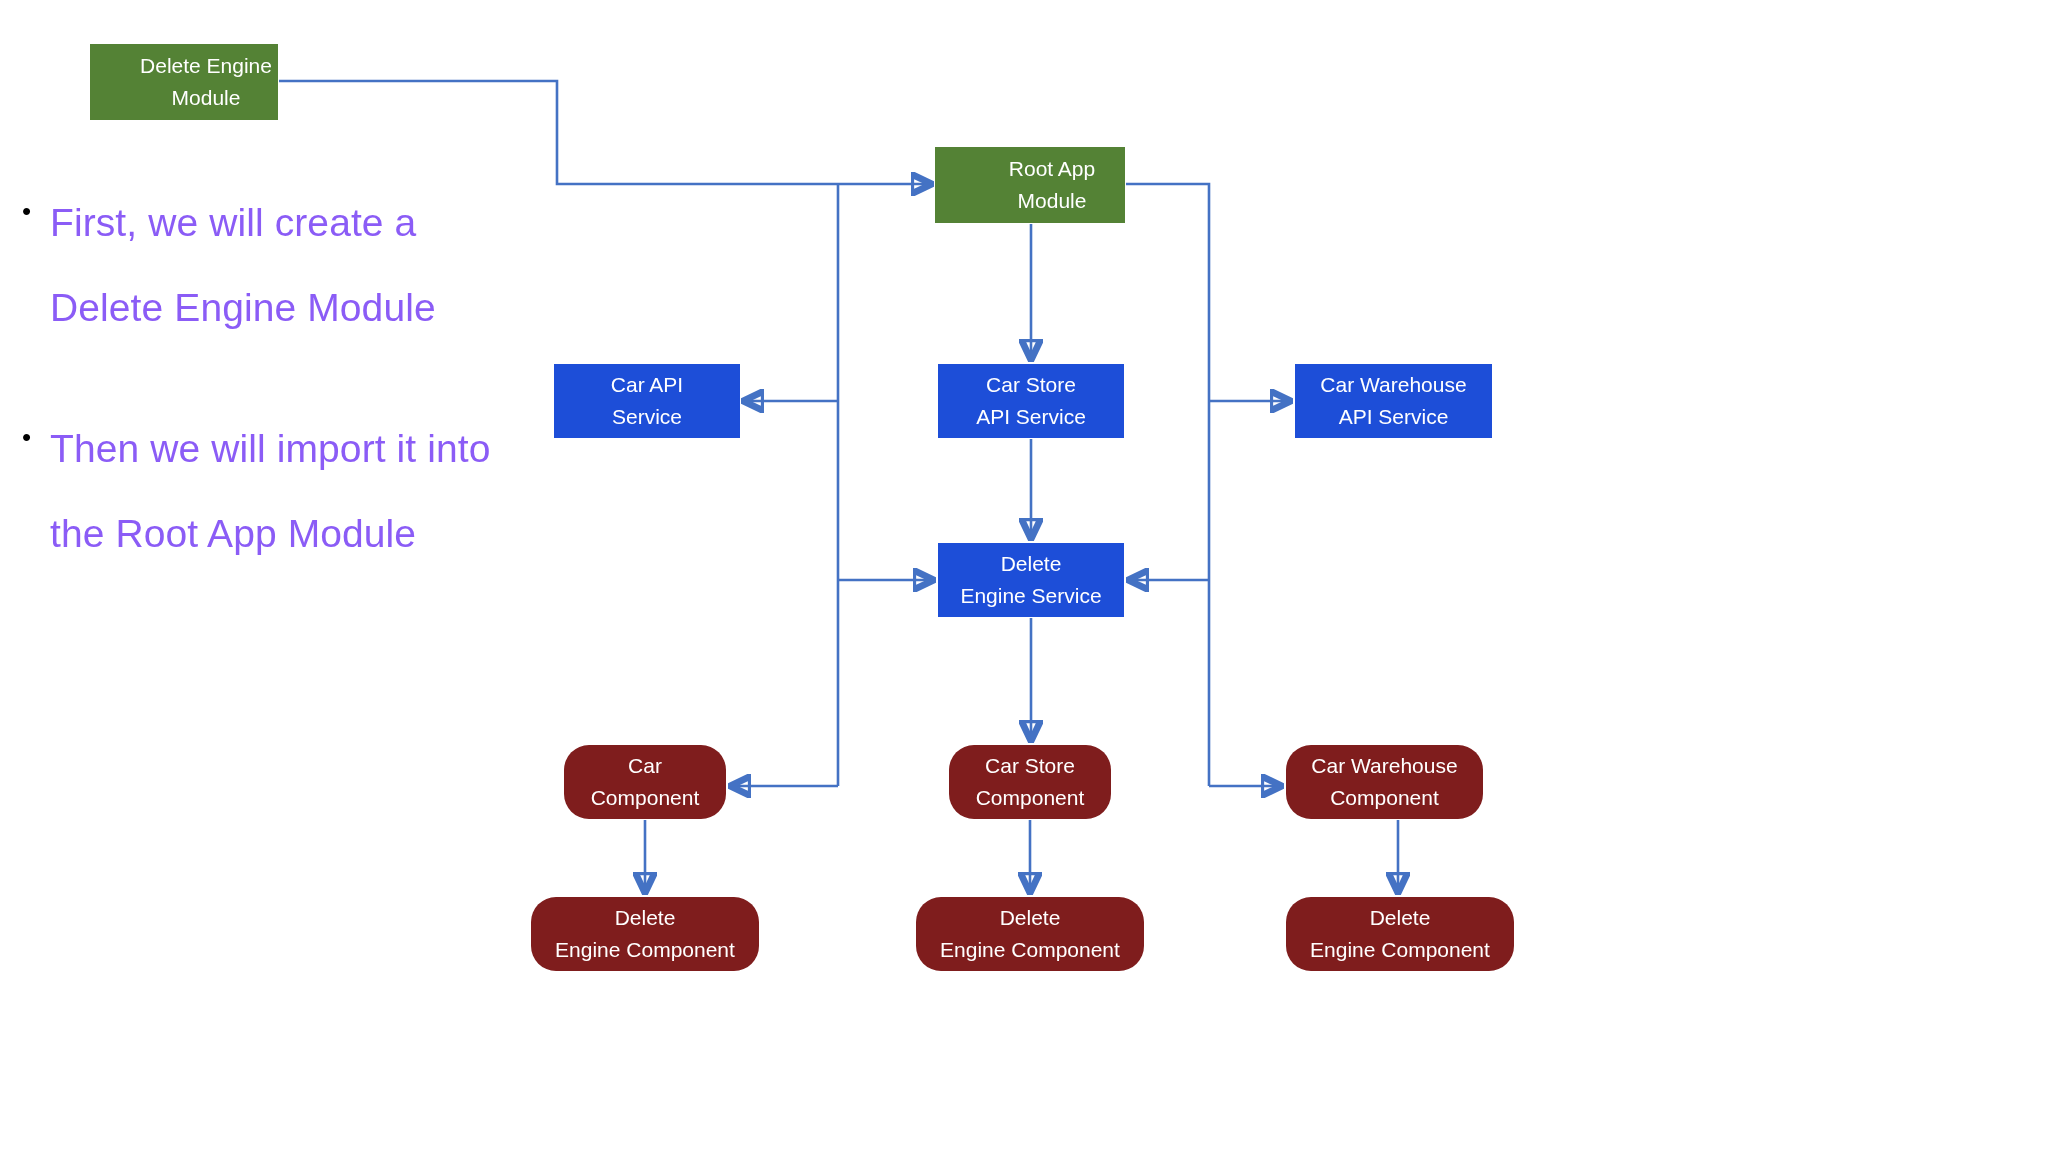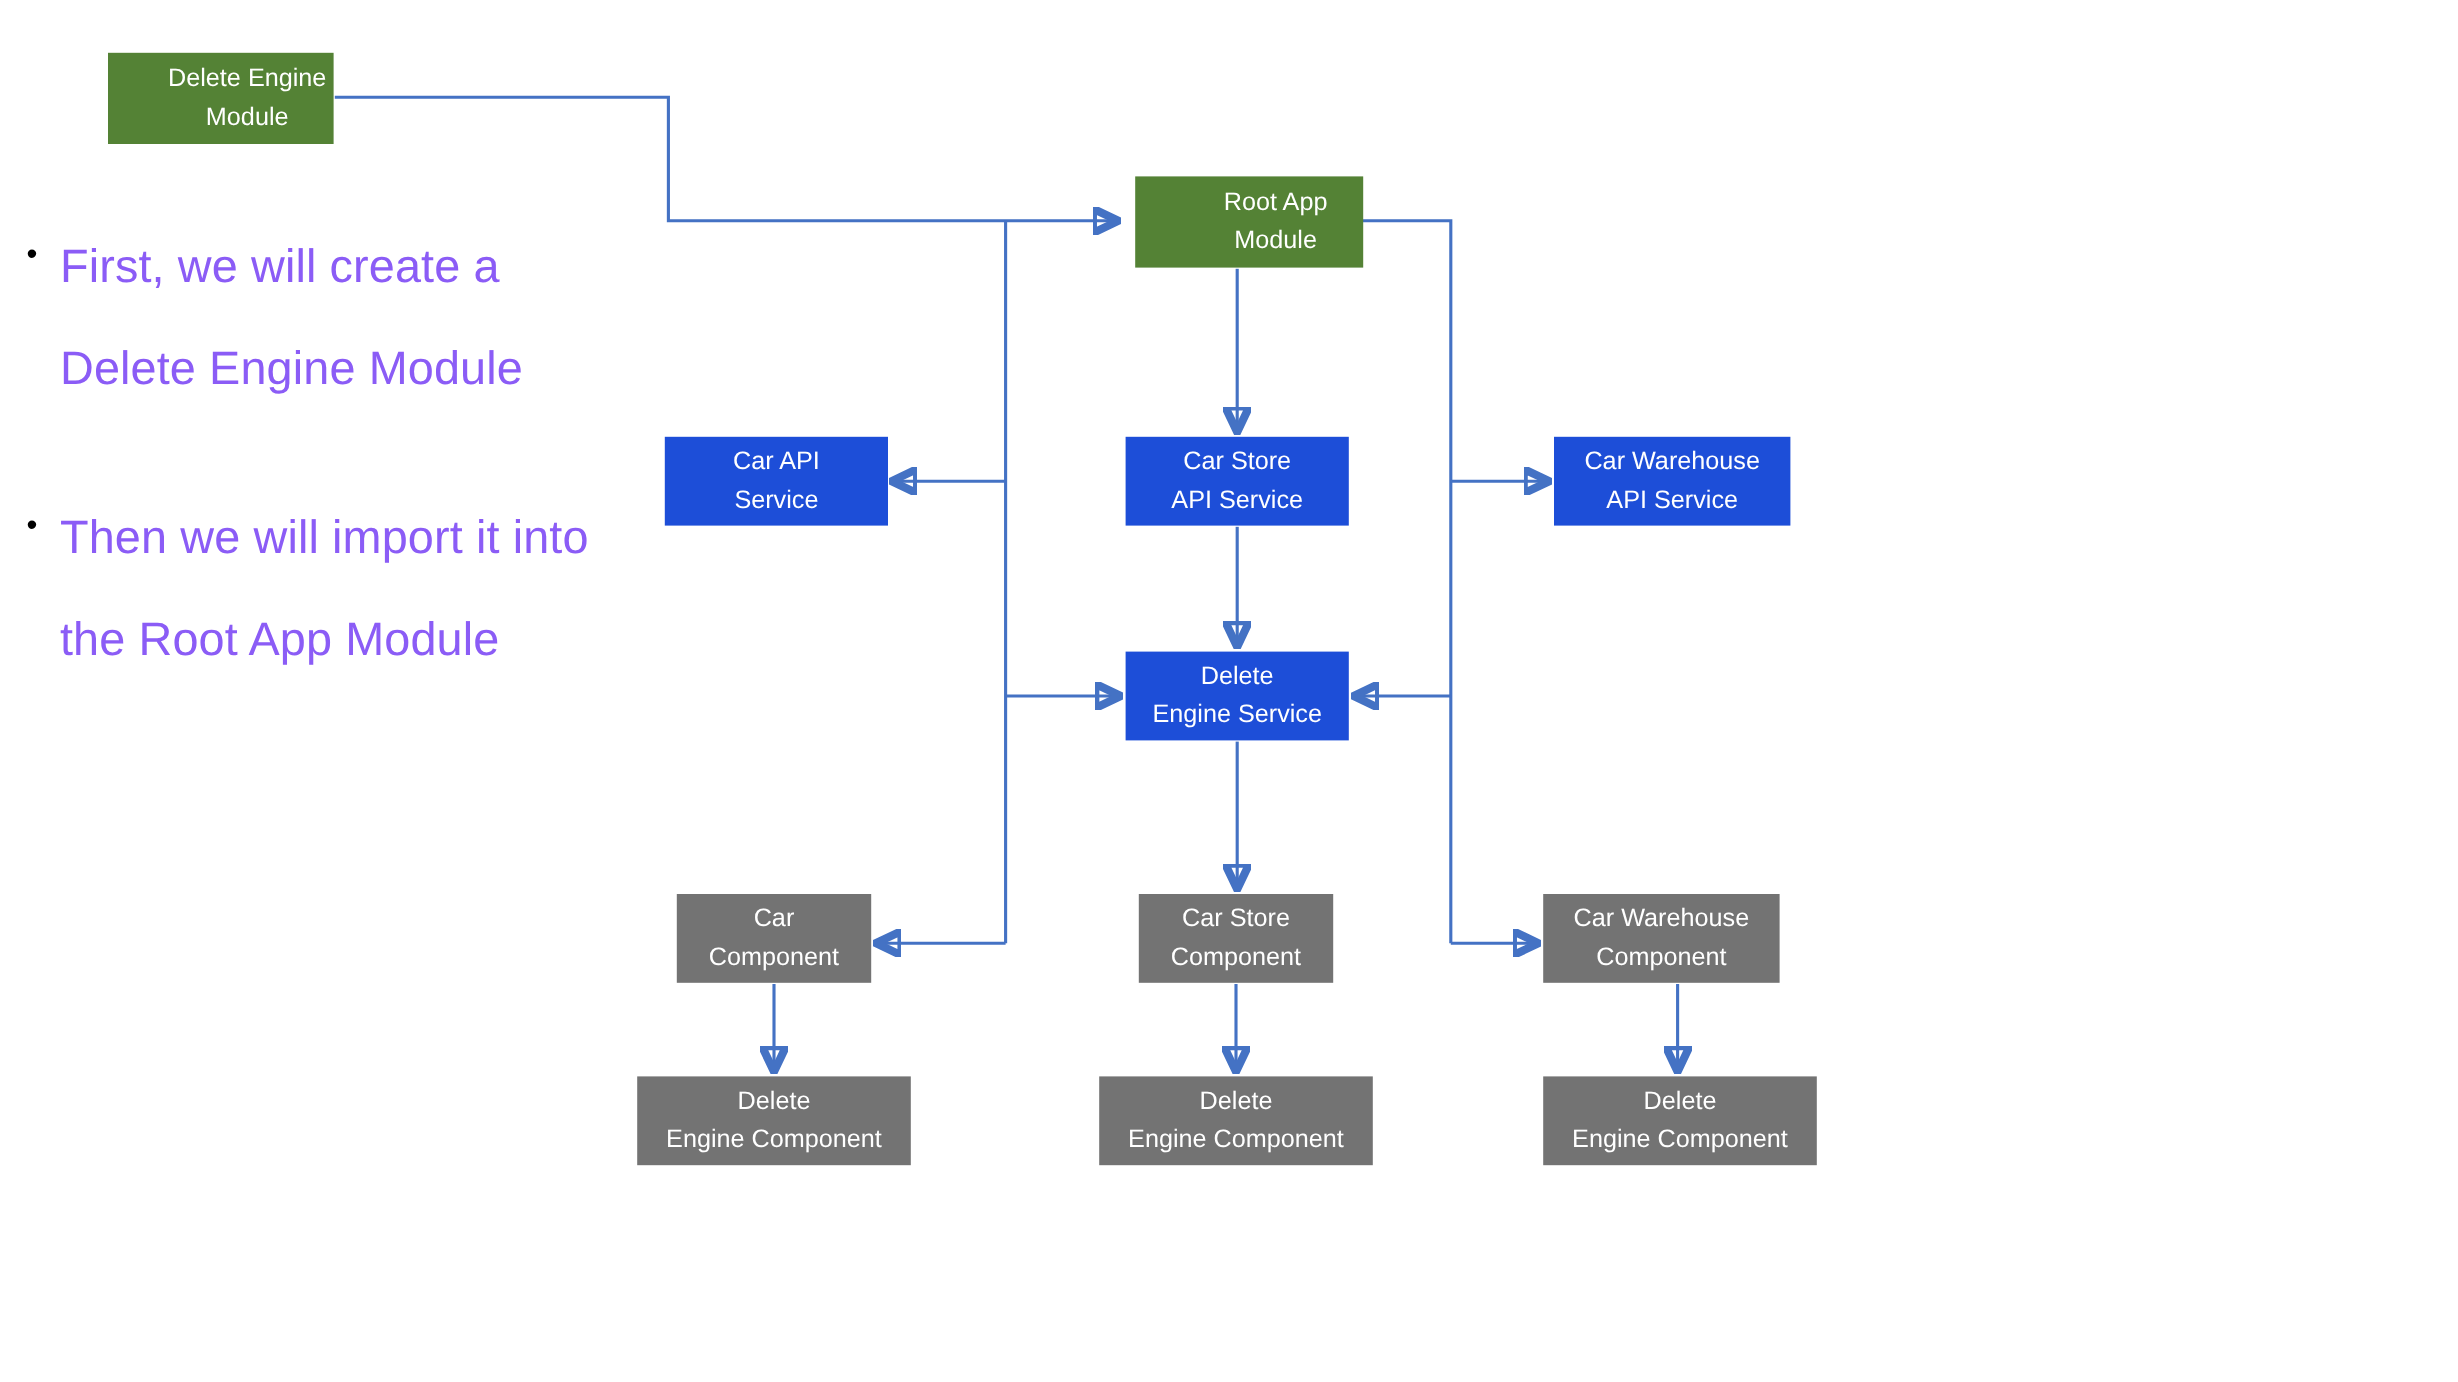--- a/index.html
+++ b/index.html
@@ -54,21 +54,21 @@
     justify-content: center;
     text-align: center;
     color: #ffffff;
     font-size: 21px;
     line-height: 32px;
     padding: 2px 4px;
     white-space: pre-line;
   }
   .node.green  { background: #548235; padding-left: 48px; }
   .node.blue   { background: #1d4ed8; }
-  .node.orange { background: #737373; }
+  .node.orange { background: #7f1d1d; border-radius: 25px; }
 
   
   #wires {
     position: absolute;
     left: 0; top: 0;
     width: 2048px;
     height: 1152px;
     pointer-events: none;
   }
   #wires path, #wires line {
@@ -127,21 +127,21 @@
     </div>
     <div class="bullet-item">
       <span class="bullet-dot">•</span>
       <span class="bullet-text">Then we will import it into the Root App Module</span>
     </div>
   </div>
 
   <div class="node green" style="left:90px;   top:44px;  width:188px; height:76px;">Delete Engine
 Module</div>
 
-  <div class="node green" style="left:935px;  top:147px; width:190px; height:76px;margin-left:11px;">Root App
+  <div class="node green" style="left:935px;  top:147px; width:190px; height:76px;">Root App
 Module</div>
 
   <div class="node blue" style="left:554px;  top:364px; width:186px; height:74px;">Car API
 Service</div>
 
   <div class="node blue" style="left:938px;  top:364px; width:186px; height:74px;">Car Store
 API Service</div>
 
   <div class="node blue" style="left:1295px; top:364px; width:197px; height:74px;">Car Warehouse
 API Service</div>

